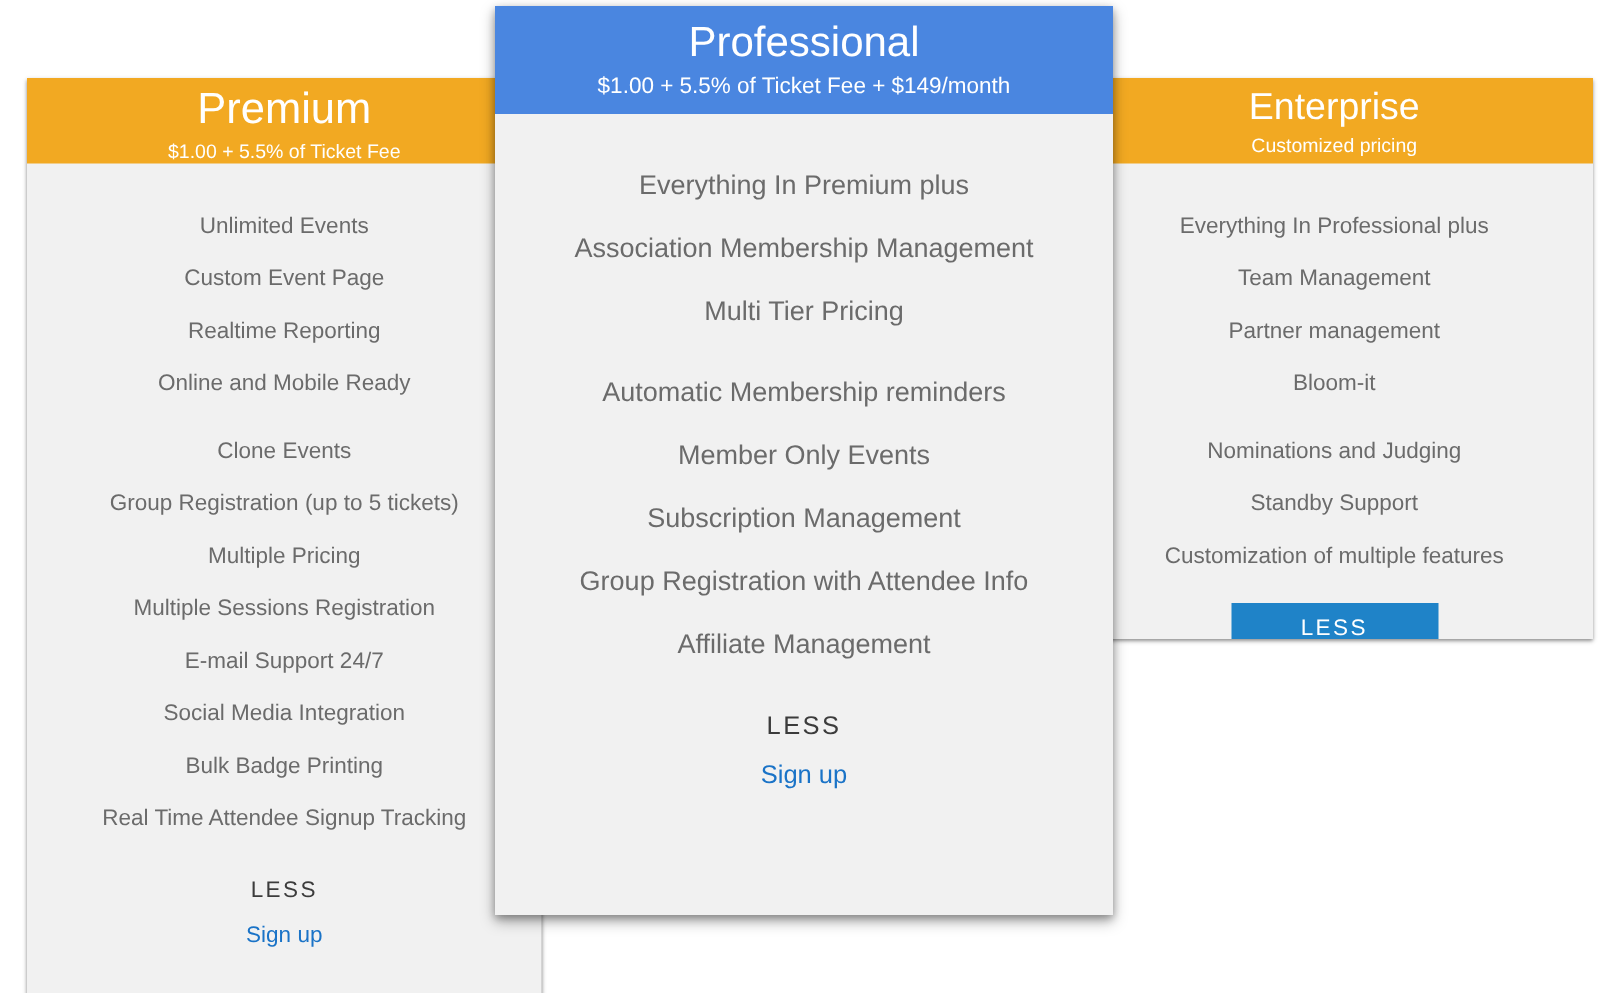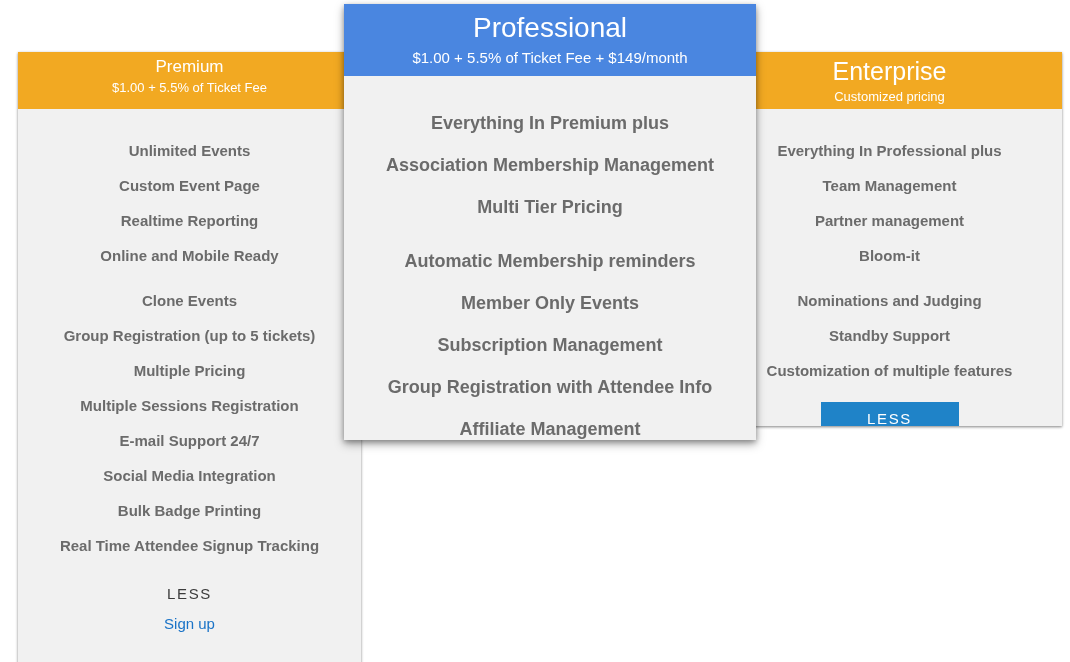--- a/index.html
+++ b/index.html
@@ -43,21 +43,21 @@
     color: #ffffff;
   }
 
   .features {
     list-style: none;
     text-align: center;
   }
 
   .features li {
     color: #6b6b6b;
-    font-weight: 700;
+    font-weight: 400;
     white-space: nowrap;
   }
 
   .less-text {
     text-align: center;
     color: #3c3c3c;
     letter-spacing: 1.6px;
     font-weight: 400;
   }
 
@@ -88,34 +88,34 @@
     width: 343px;
     height: 620px;
     z-index: 1;
     box-shadow: 0 1px 3px rgba(0,0,0,0.30), 0 1px 2px rgba(0,0,0,0.22);
   }
   #card-premium .card-header {
     background: #f2a922;
     height: 57px;
     padding-top: 6px;
   }
-  #card-premium .card-title { font-size: 17px; }
+  #card-premium .card-title { font-size: 29px; }
   #card-premium .card-price { font-size: 13px; margin-top: 3px; }
   #card-premium .features { padding-top: 24px; }
   #card-premium .features li { font-size: 15px; line-height: 35px; }
   #card-premium .features li.gap { margin-top: 10px; text-align: center; }
   #card-premium .less-text { font-size: 15px; margin-top: 22px; }
   #card-premium .signup-link { font-size: 15px; margin-top: 13px; }
 
   
   #card-professional {
-    left: 344px;
+    left: 330px;
     top: 4px;
     width: 412px;
-    height: 436px;
+    height: 606px;
     z-index: 3;
     box-shadow: 0 4px 9px rgba(0,0,0,0.34), 0 2px 5px rgba(0,0,0,0.26);
   }
   #card-professional .card-header {
     background: #4a86e0;
     height: 72px;
     padding-top: 9px;
   }
   #card-professional .card-title { font-size: 28px; }
   #card-professional .card-price { font-size: 15px; margin-top: 5px; }

